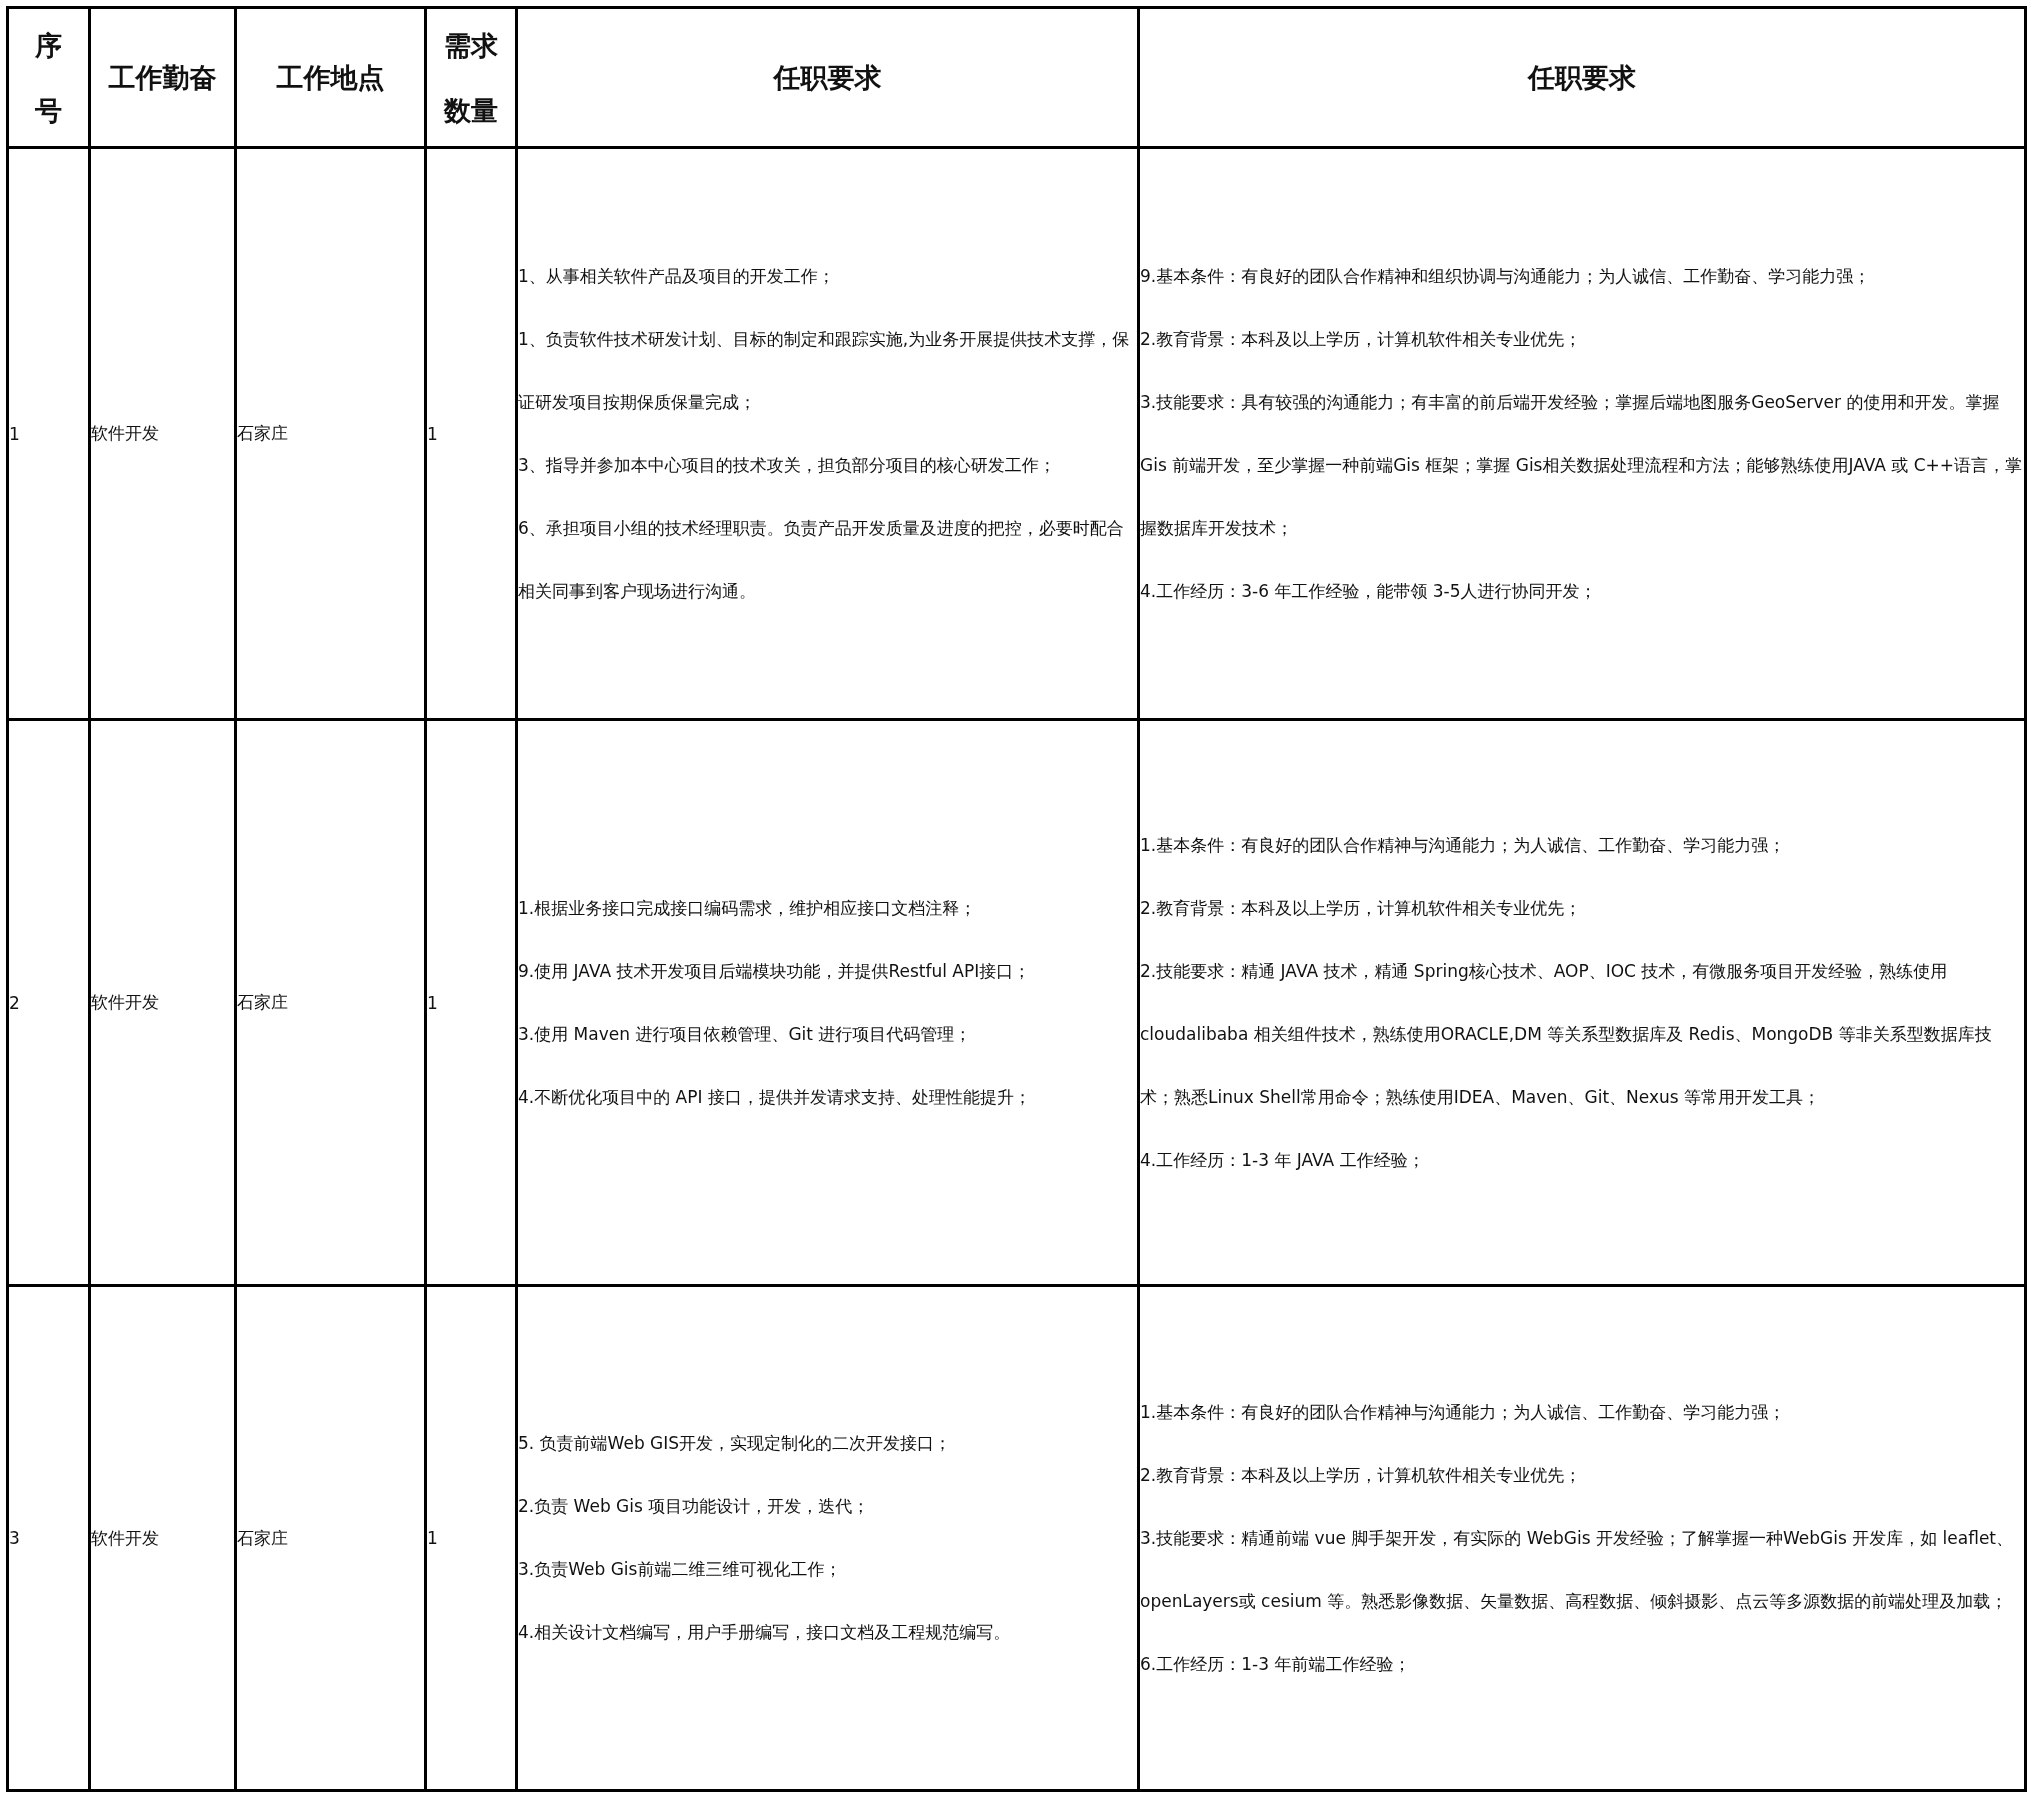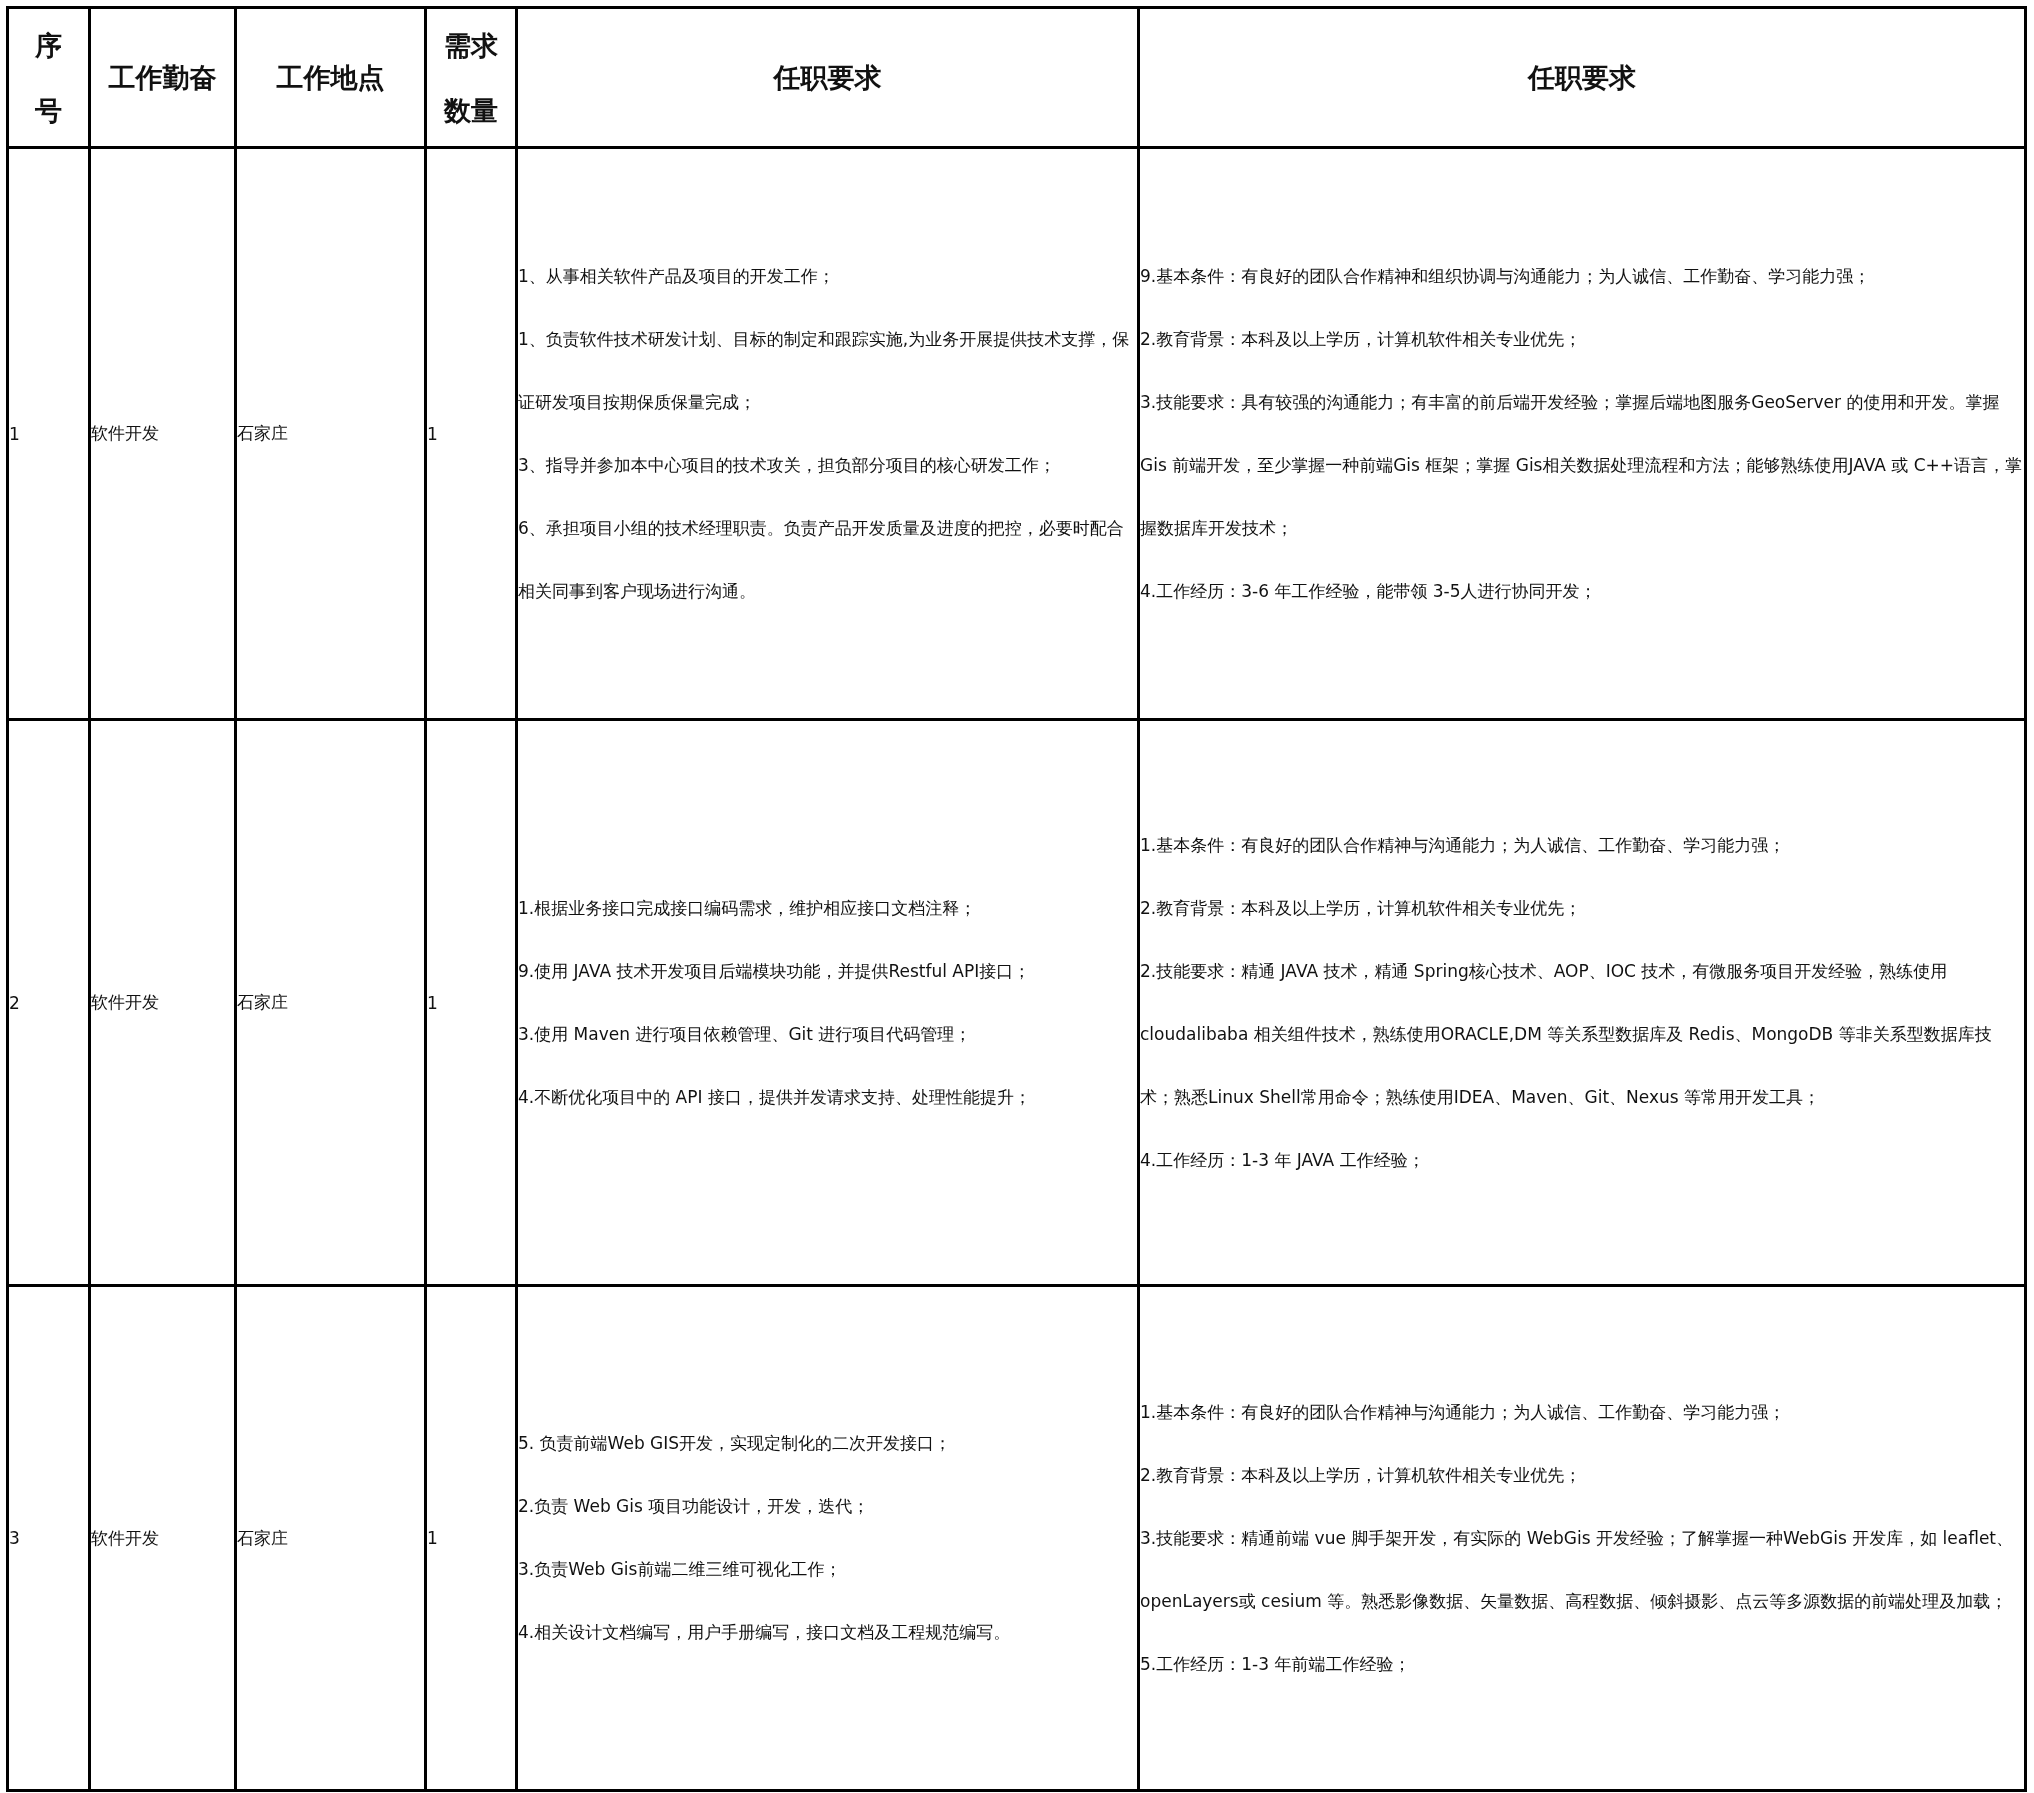--- a/index.html
+++ b/index.html
@@ -92,18 +92,18 @@
     <td class="cell-list">
       <div>5. 负责前端Web GIS开发，实现定制化的二次开发接口；</div>
       <div>2.负责 Web Gis 项目功能设计，开发，迭代；</div>
       <div>3.负责Web Gis前端二维三维可视化工作；</div>
       <div>4.相关设计文档编写，用户手册编写，接口文档及工程规范编写。</div>
     </td>
     <td class="cell-list">
       <div>1.基本条件：有良好的团队合作精神与沟通能力；为人诚信、工作勤奋、学习能力强；</div>
       <div>2.教育背景：本科及以上学历，计算机软件相关专业优先；</div>
       <div>3.技能要求：精通前端 vue 脚手架开发，有实际的 WebGis 开发经验；了解掌握一种WebGis 开发库，如 leaflet、openLayers或 cesium 等。熟悉影像数据、矢量数据、高程数据、倾斜摄影、点云等多源数据的前端处理及加载；</div>
-      <div>5.工作经历：1-3 年前端工作经验；</div>
+      <div>6.工作经历：1-3 年前端工作经验；</div>
     </td>
   </tr>
 </tbody>
   </table>
 
 
 </body></html>

